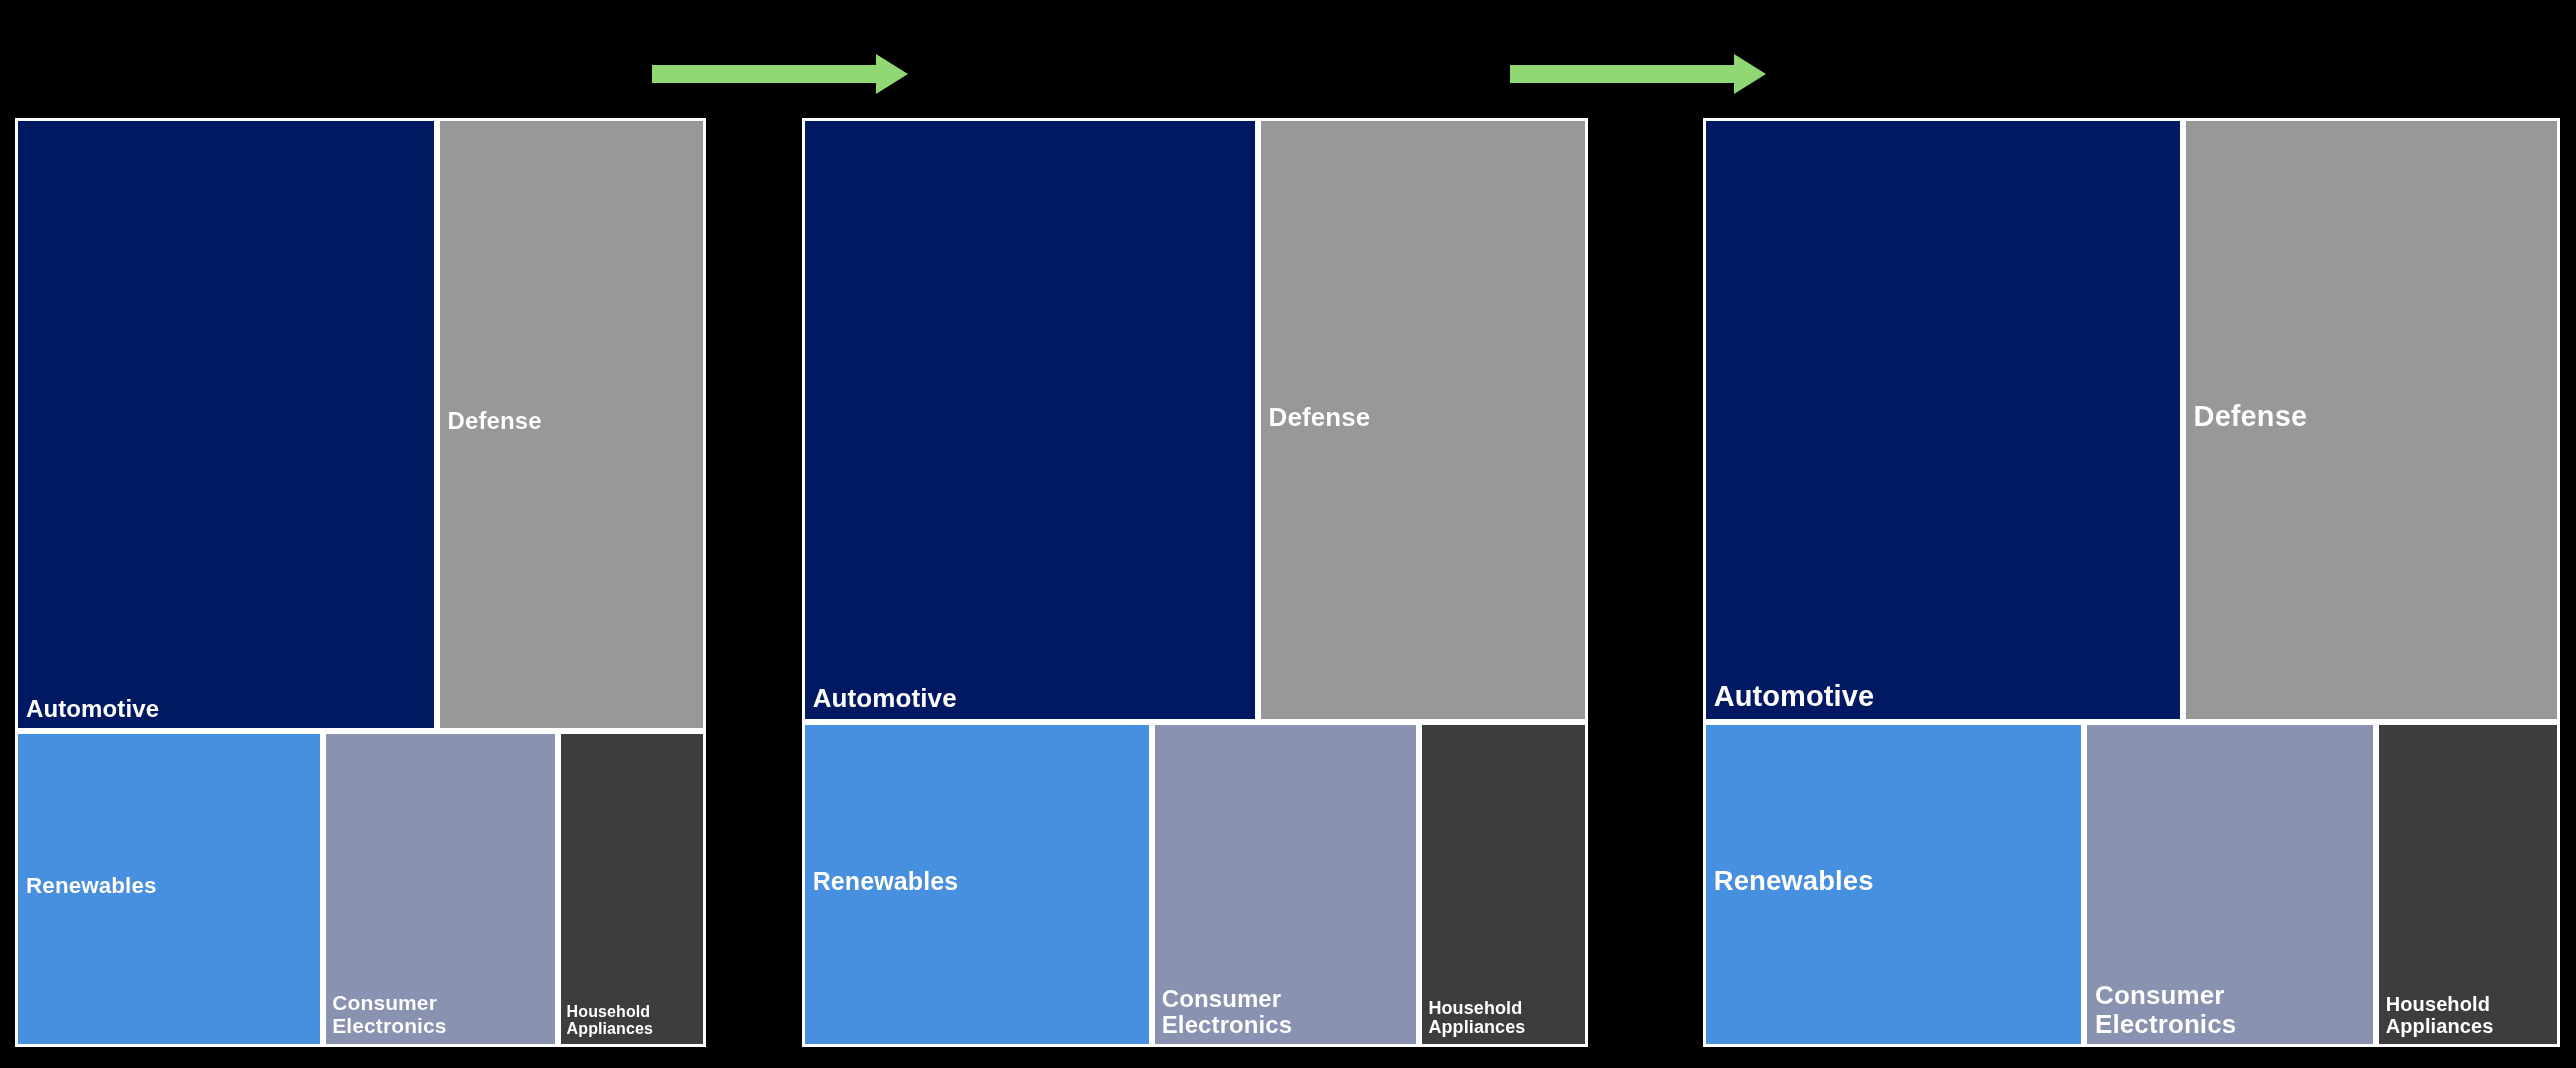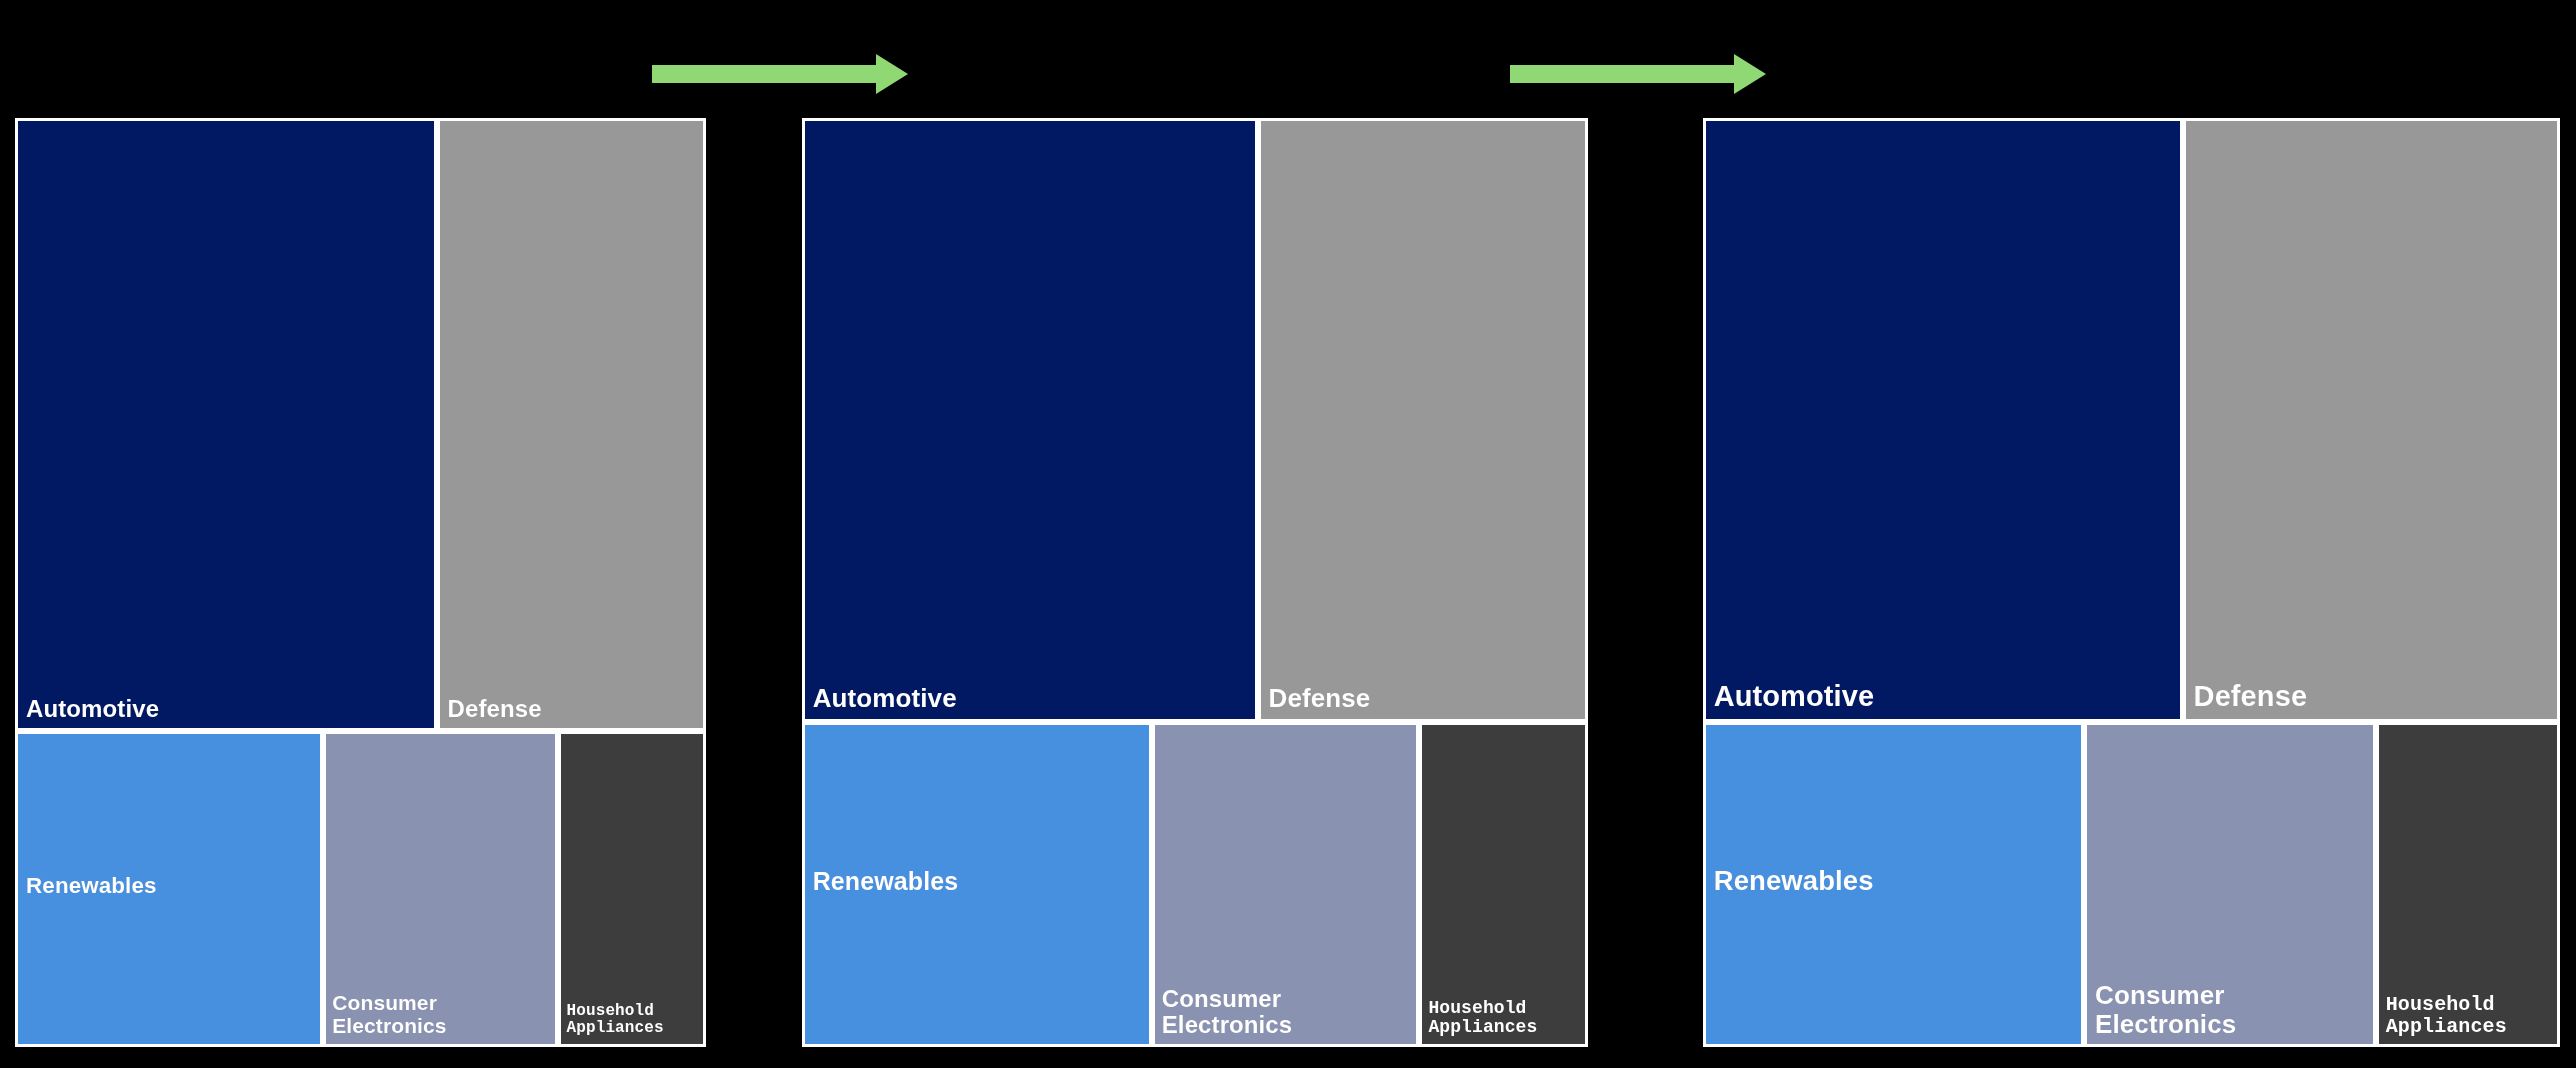--- a/index.html
+++ b/index.html
@@ -52,24 +52,24 @@
     font-weight: bold;
     line-height: 1.08;
     padding: 0 0 6.4px 7.7px;
     white-space: pre-line;
     letter-spacing: 0.1px;
     text-shadow: 0 0 0.6px rgba(0,0,0,0.25);
   }
 
   
   .cat-automotive           { background: #011963; }
-  .cat-defense              { background: #989898; }
+  .cat-defense              { background: #989898; align-items: center; }
   .cat-renewables           { background: #4790e0; align-items: center; }
   .cat-consumer-electronics { background: #8a92b2; }
-  .cat-household-appliances { background: #3d3d3d; font-family: Liberation Mono, monospace; }
+  .cat-household-appliances { background: #3d3d3d; }
 </style>
 </head>
 <body style="background: rgb(0, 0, 0);">
 
 <svg class="arrow" style="left:652px; top:54px; width:256px;" viewBox="0 0 400 62" preserveAspectRatio="none">
   <polygon points="0,17 350,17 350,0 400,31 350,62 350,45 0,45" fill="#8fd873"></polygon>
 </svg>
 
 <svg class="arrow" style="left:1510px; top:54px; width:256px;" viewBox="0 0 400 62" preserveAspectRatio="none">
   <polygon points="0,17 350,17 350,0 400,31 350,62 350,45 0,45" fill="#8fd873"></polygon>

